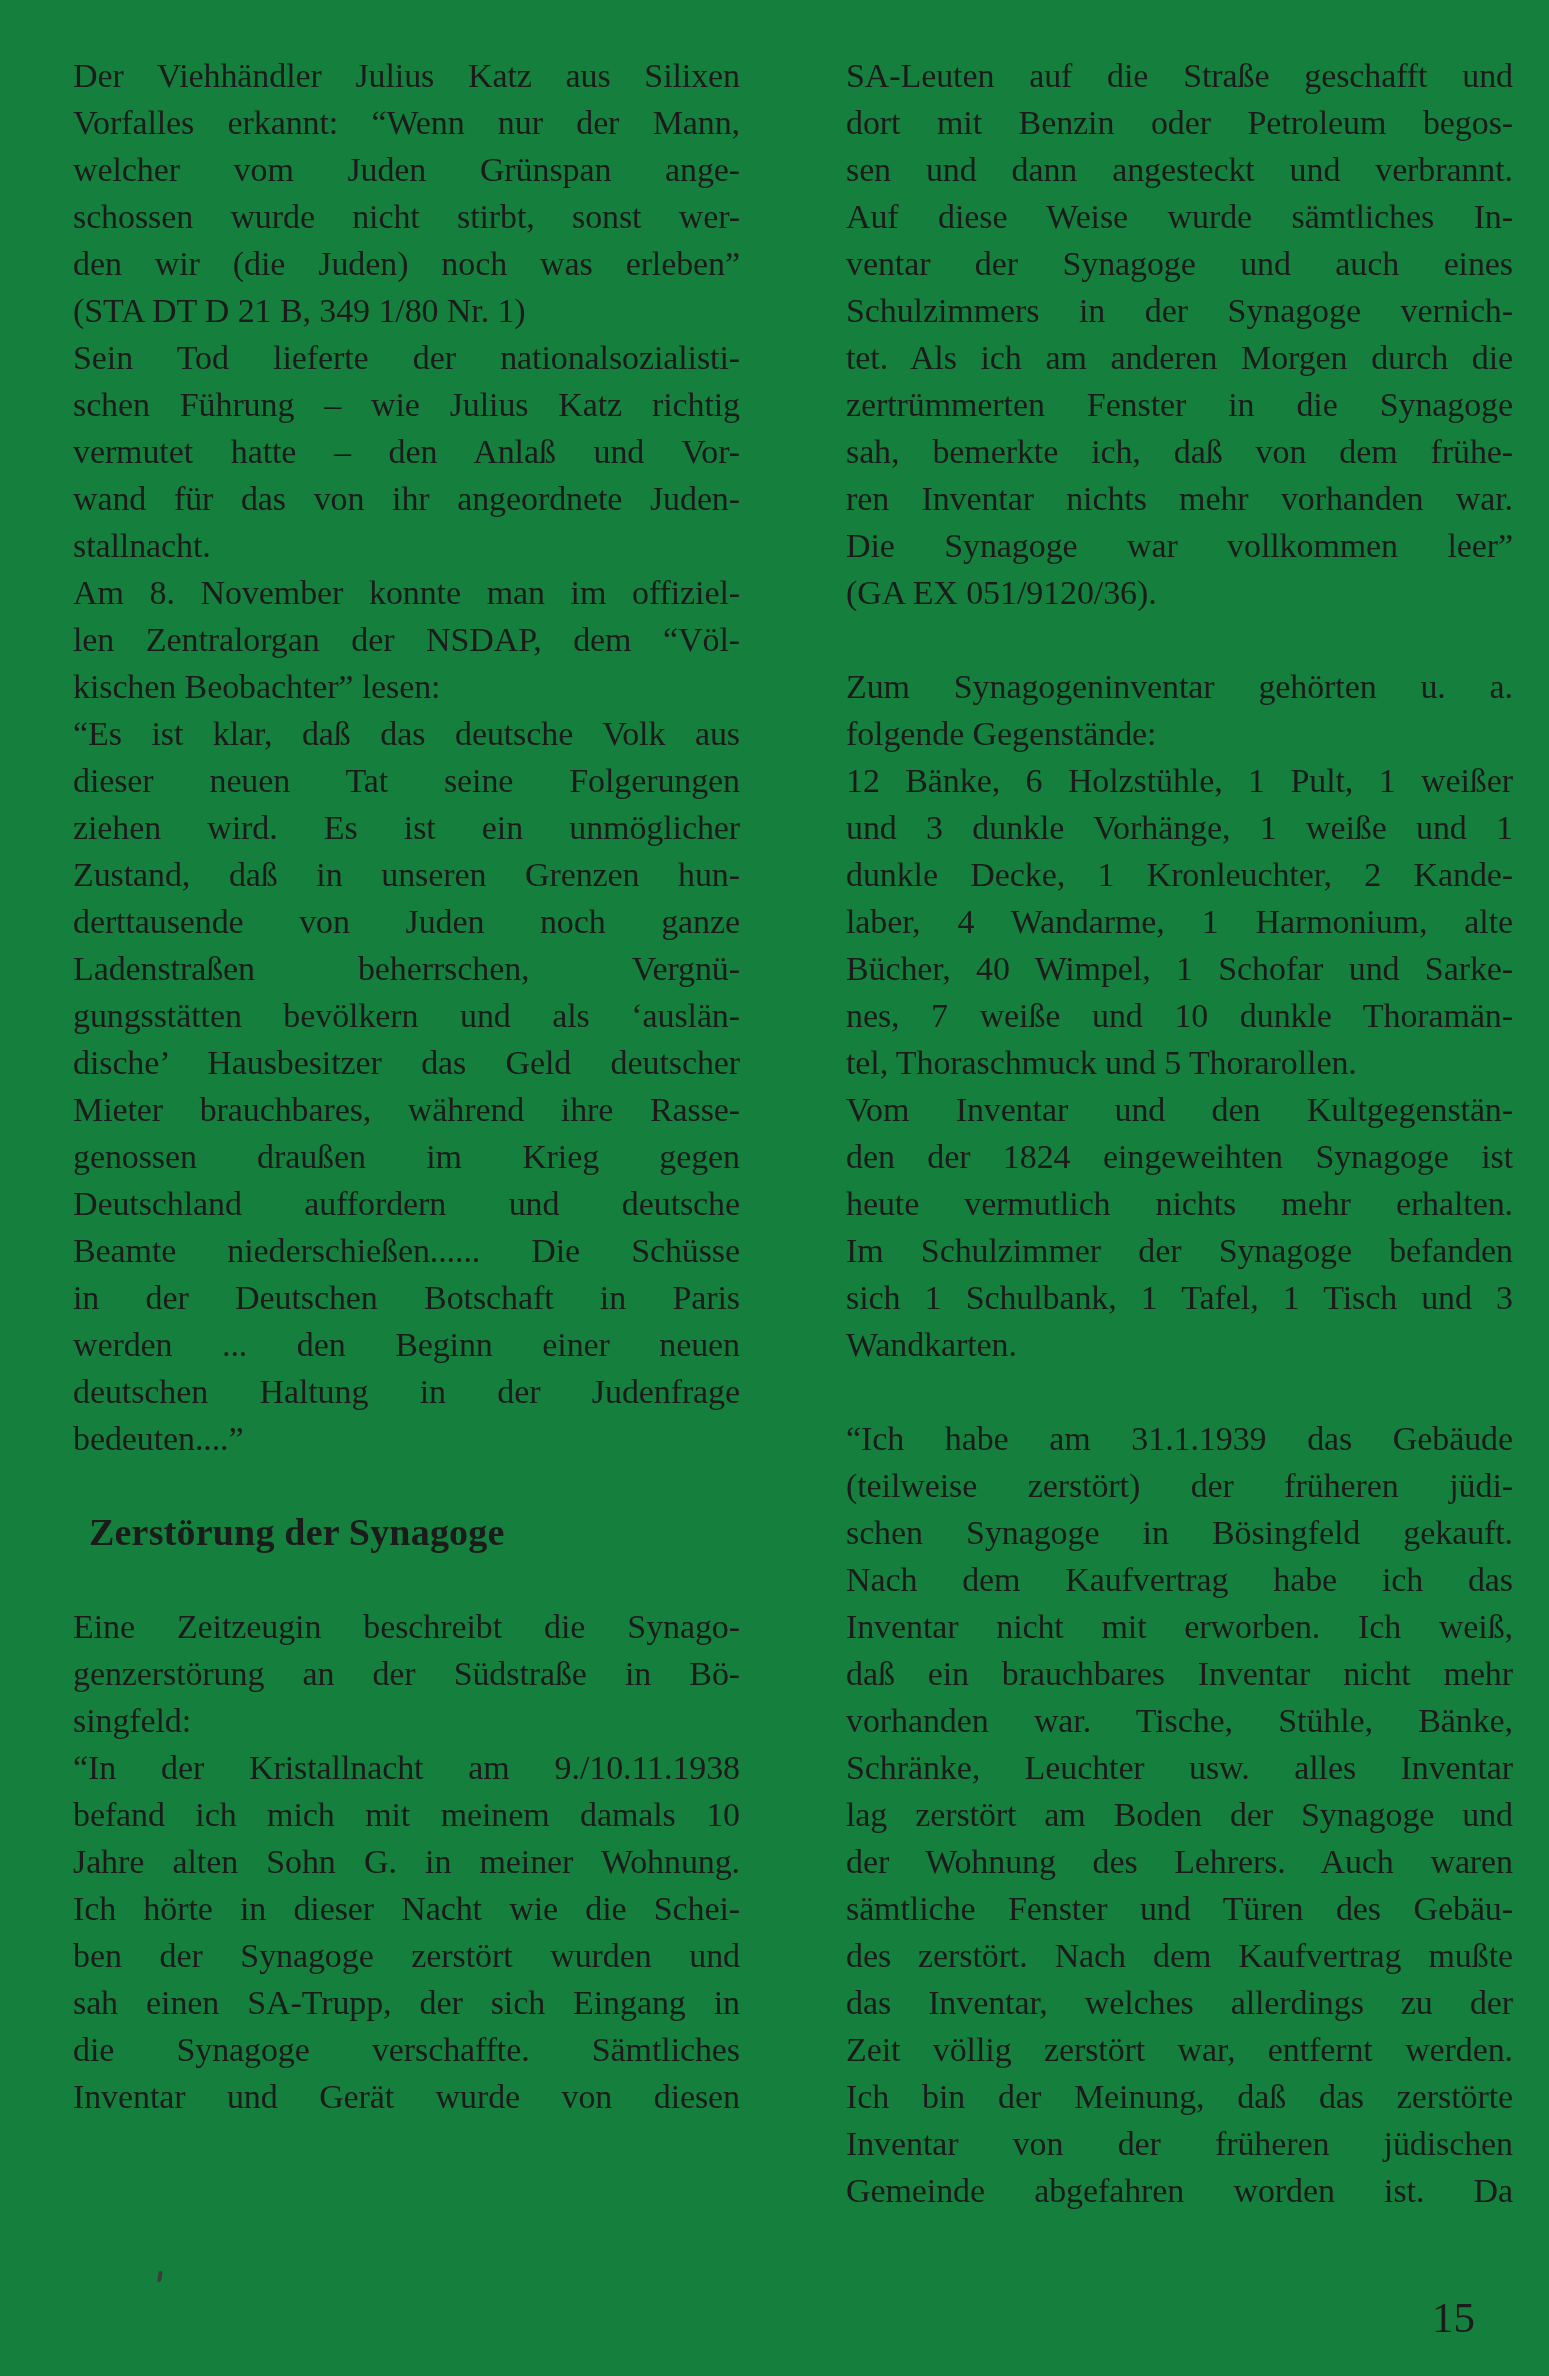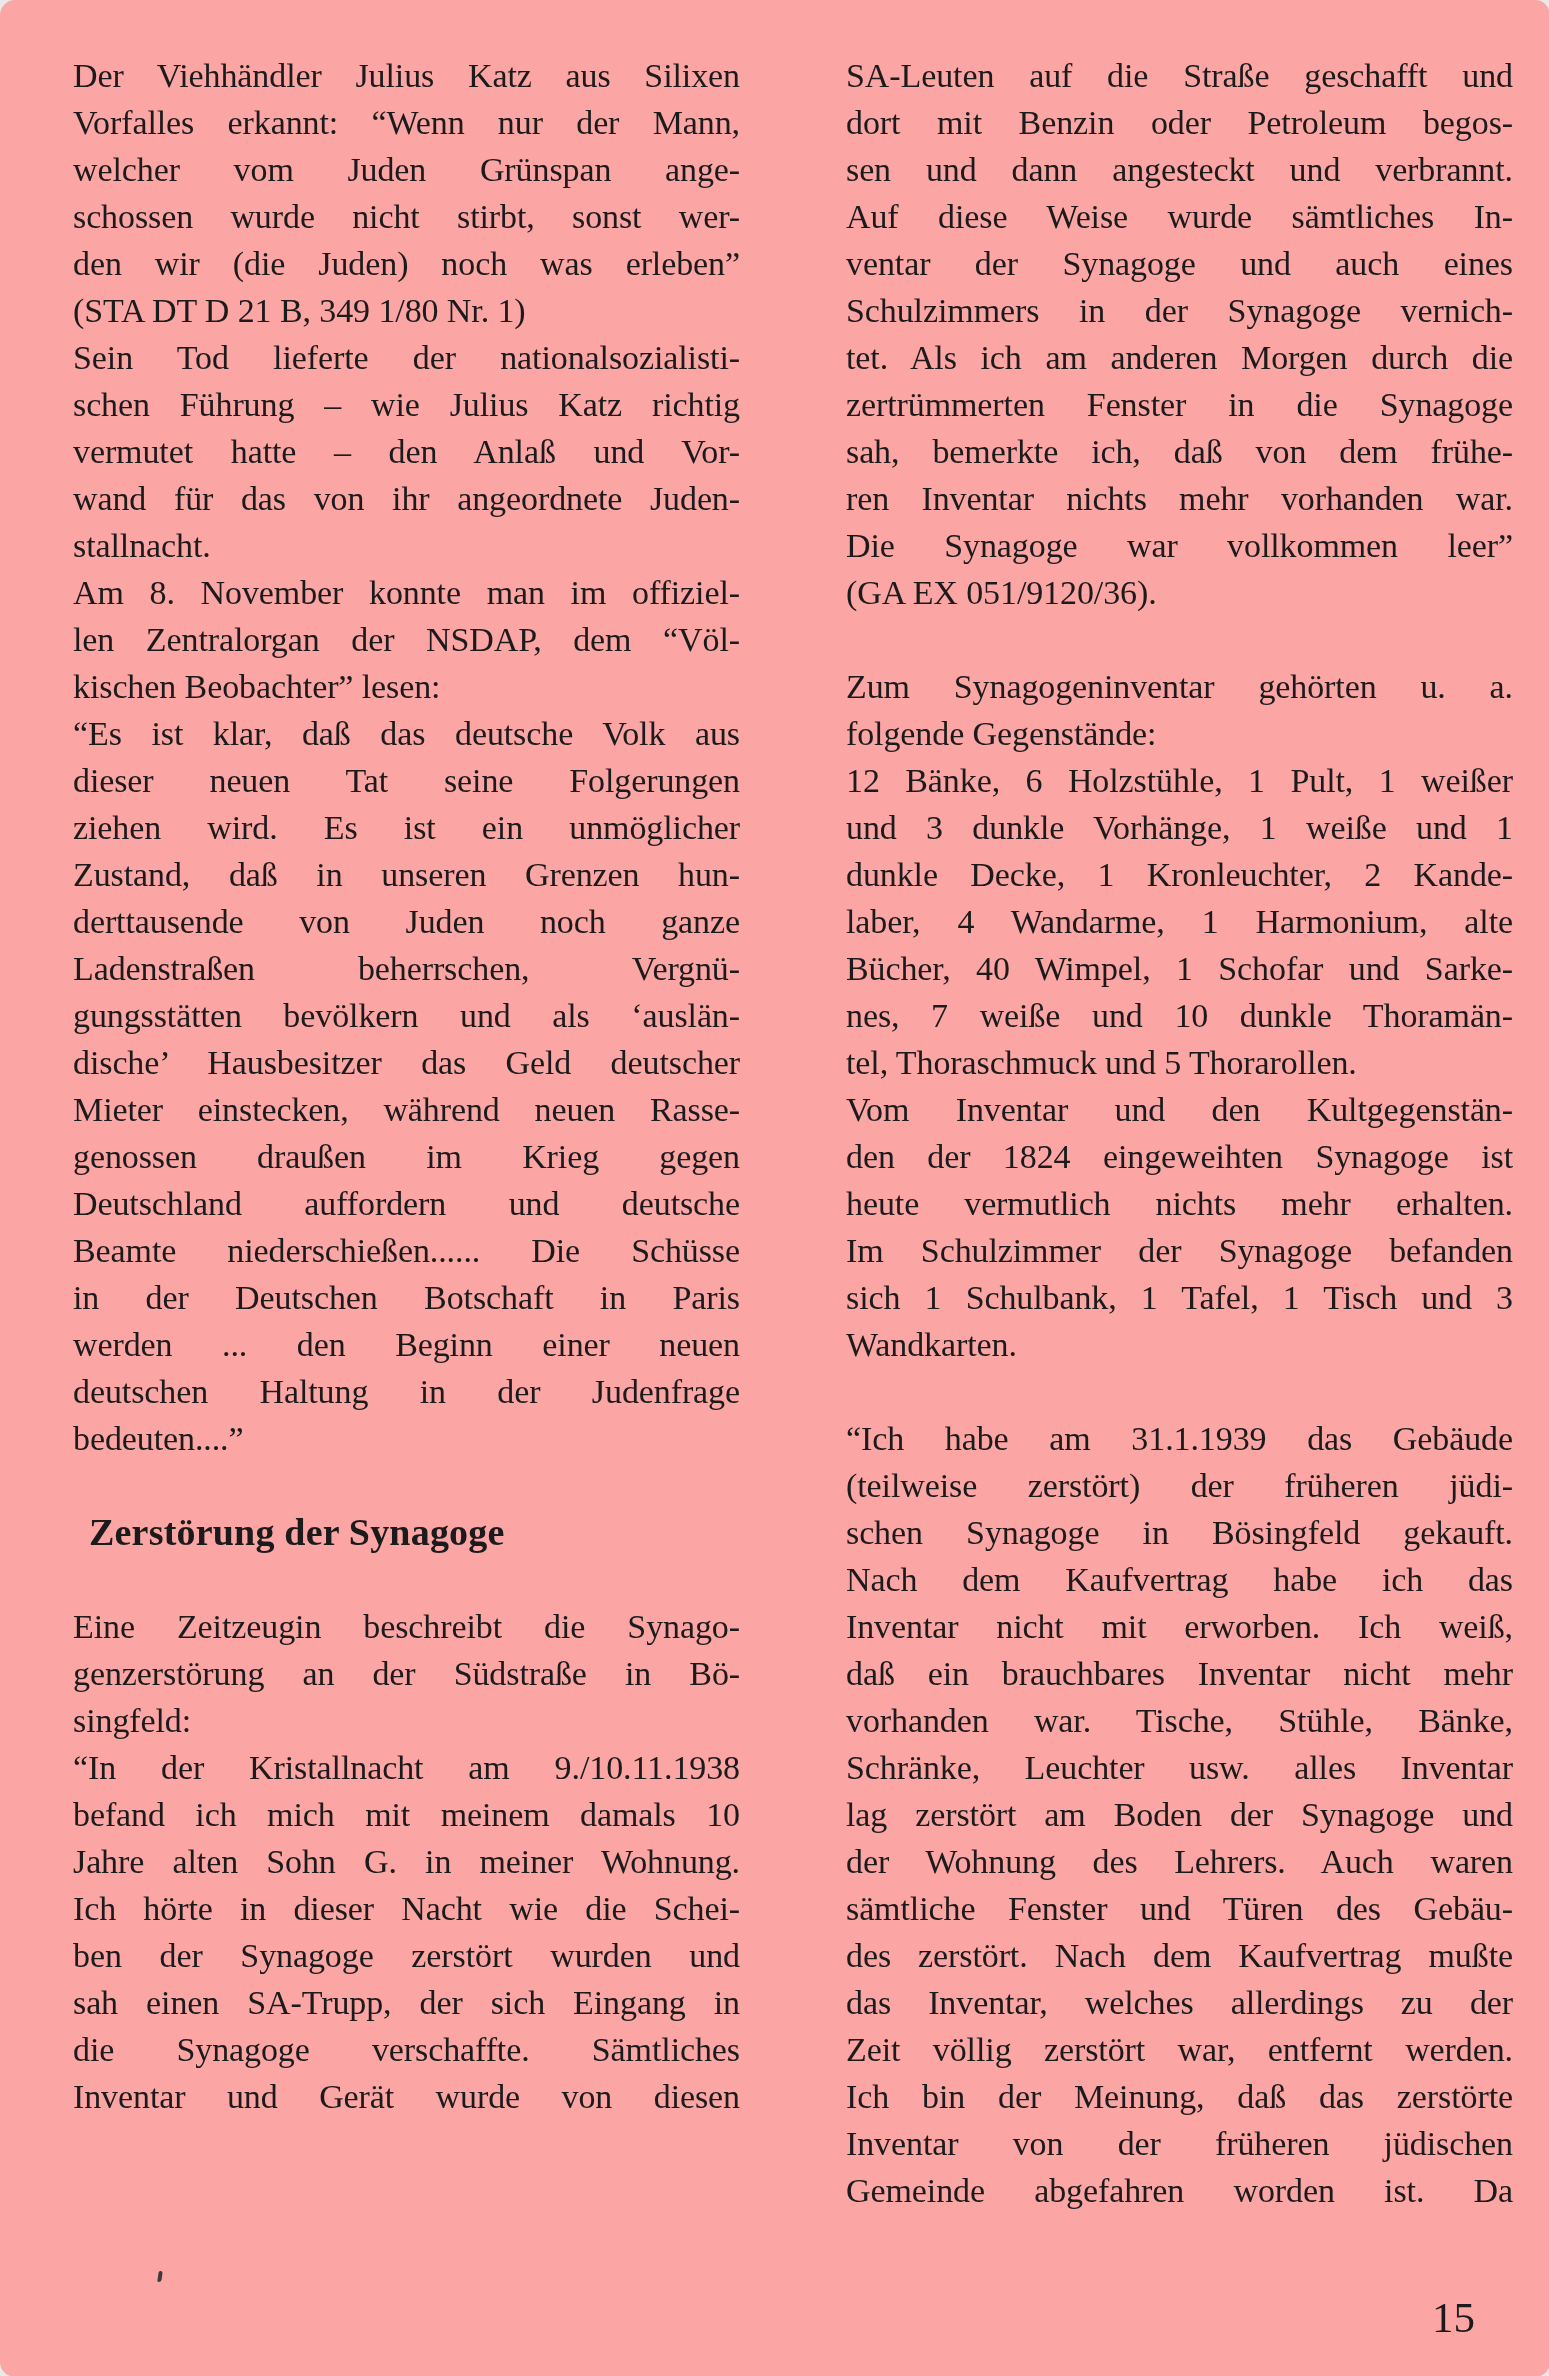--- a/index.html
+++ b/index.html
@@ -4,25 +4,24 @@
 <style>
   html, body {
     margin: 0;
     padding: 0;
     background: #e9e9e6;
   }
   .page {
     position: relative;
     width: 1550px;
     height: 2377px;
-    background: #fca5a5;
+    background: #15803d;
     overflow: hidden;
     font-family: "Liberation Serif", "DejaVu Serif", serif;
     color: #1b1b1b;
-    border-radius: 15px;
   }
   .column {
     position: absolute;
     top: 52px;
     width: 667px;
     font-size: 34px;
     line-height: 47px;
   }
   .column.left  { left: 73px; }
   .column.right { left: 846px; }
@@ -90,21 +89,21 @@
       </div>
       <div class="block">
         <div class="line">“Es ist klar, daß das deutsche Volk aus</div>
         <div class="line">dieser neuen Tat seine Folgerungen</div>
         <div class="line">ziehen wird. Es ist ein unmöglicher</div>
         <div class="line">Zustand, daß in unseren Grenzen hun-</div>
         <div class="line">derttausende von Juden noch ganze</div>
         <div class="line">Ladenstraßen beherrschen, Vergnü-</div>
         <div class="line">gungsstätten bevölkern und als ‘auslän-</div>
         <div class="line">dische’ Hausbesitzer das Geld deutscher</div>
-        <div class="line">Mieter einstecken, während neuen Rasse-</div>
+        <div class="line">Mieter brauchbares, während ihre Rasse-</div>
         <div class="line">genossen draußen im Krieg gegen</div>
         <div class="line">Deutschland auffordern und deutsche</div>
         <div class="line">Beamte niederschießen...... Die Schüsse</div>
         <div class="line">in der Deutschen Botschaft in Paris</div>
         <div class="line">werden ... den Beginn einer neuen</div>
         <div class="line">deutschen Haltung in der Judenfrage</div>
         <div class="line endline">bedeuten....”</div>
       </div>
       <div class="block heading">Zerstörung der Synagoge</div>
       <div class="block">

